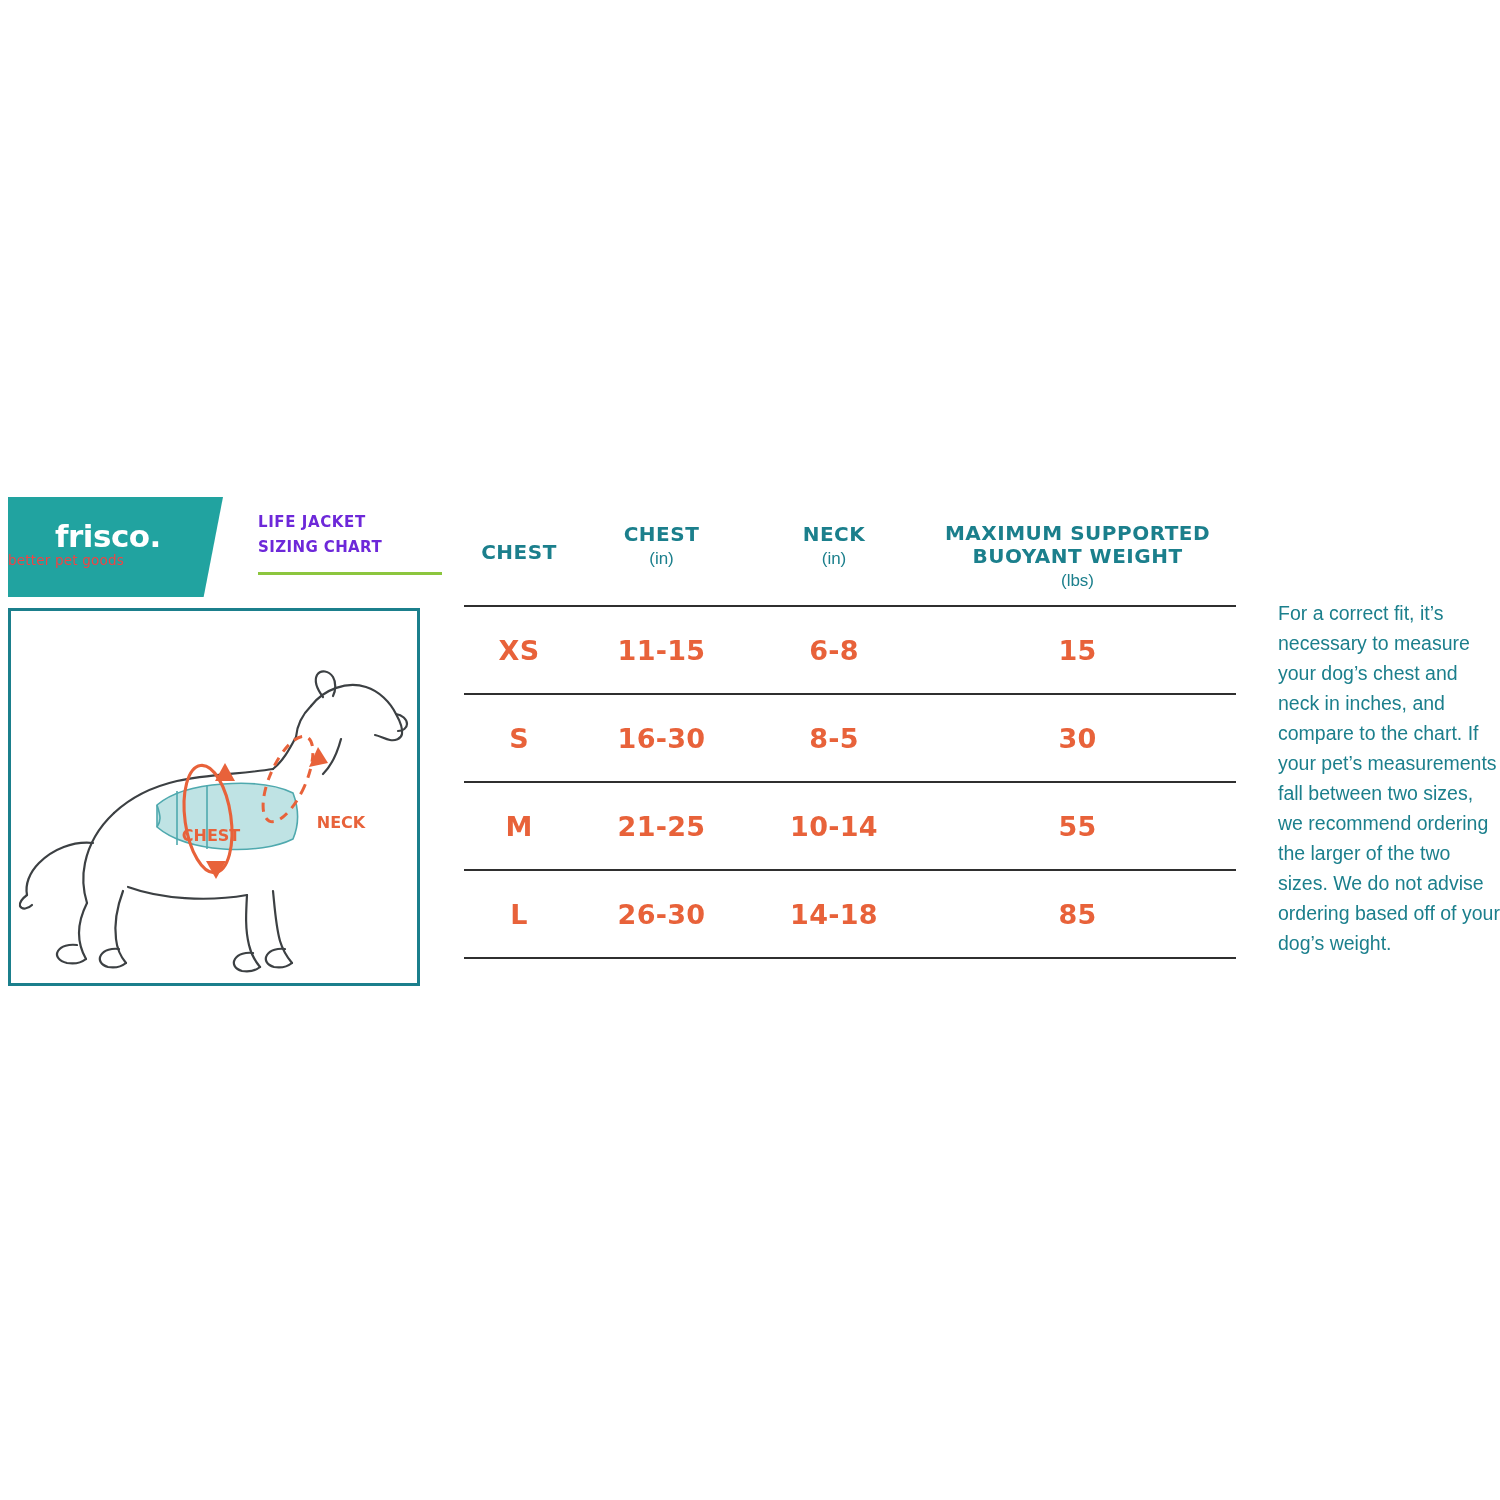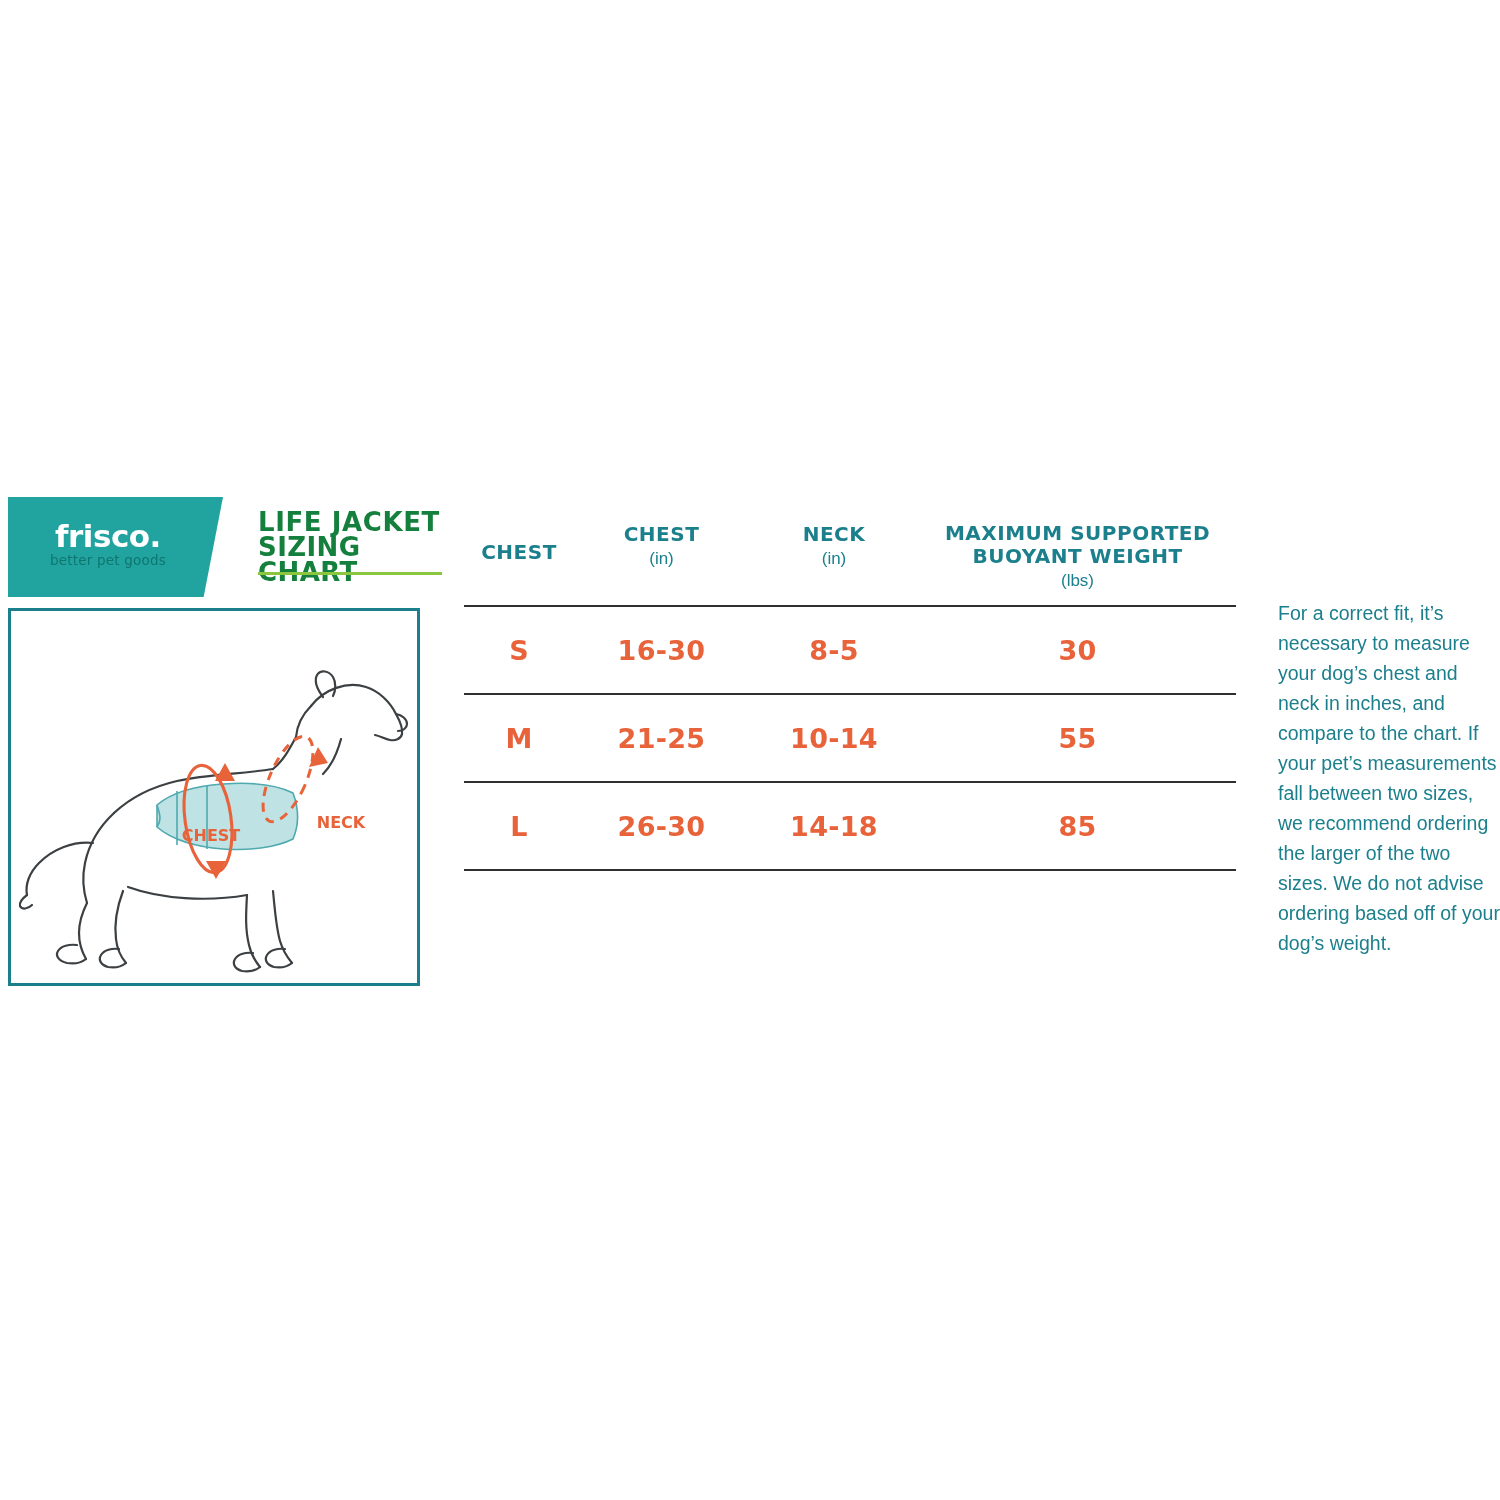--- a/index.html
+++ b/index.html
@@ -45,35 +45,35 @@
     font-size: 31px;
     font-weight: bold;
     letter-spacing: -0.5px;
     font-family: "DejaVu Sans", sans-serif;
   }
   #logo-tagline {
     position: absolute;
     left: 8px;
     top: 552px;
     width: 200px;
-    text-align: center;
-    color: #0f766e;
+    text-align: left;
+    color: #ef4444;
     font-size: 13.5px;
     letter-spacing: 0.2px;
     font-family: "DejaVu Sans", sans-serif;
   }
 
   
   #chart-heading {
     position: absolute;
     left: 258px;
     top: 510px;
     width: 210px;
-    color: #15803d;
-    font-size: 26px;
+    color: #6d28d9;
+    font-size: 15px;
     font-weight: bold;
     line-height: 25px;
     letter-spacing: 0.6px;
     font-family: "DejaVu Sans", sans-serif;
   }
   #chart-heading .line2 { letter-spacing: 0.4px; }
   #heading-rule {
     position: absolute;
     left: 258px;
     top: 572px;
@@ -246,20 +246,26 @@
             <span class="unit">(in)</span>
           </th>
           <th class="col-weight">
             <span class="label-lines">MAXIMUM SUPPORTED BUOYANT WEIGHT</span>
             <span class="unit">(lbs)</span>
           </th>
         </tr>
       </thead>
       <tbody>
         <tr>
+          <td>XS</td>
+          <td>11-15</td>
+          <td>6-8</td>
+          <td>15</td>
+        </tr>
+        <tr>
           <td>S</td>
           <td>16-30</td>
           <td>8-5</td>
           <td>30</td>
         </tr>
         <tr>
           <td>M</td>
           <td>21-25</td>
           <td>10-14</td>
           <td>55</td>

